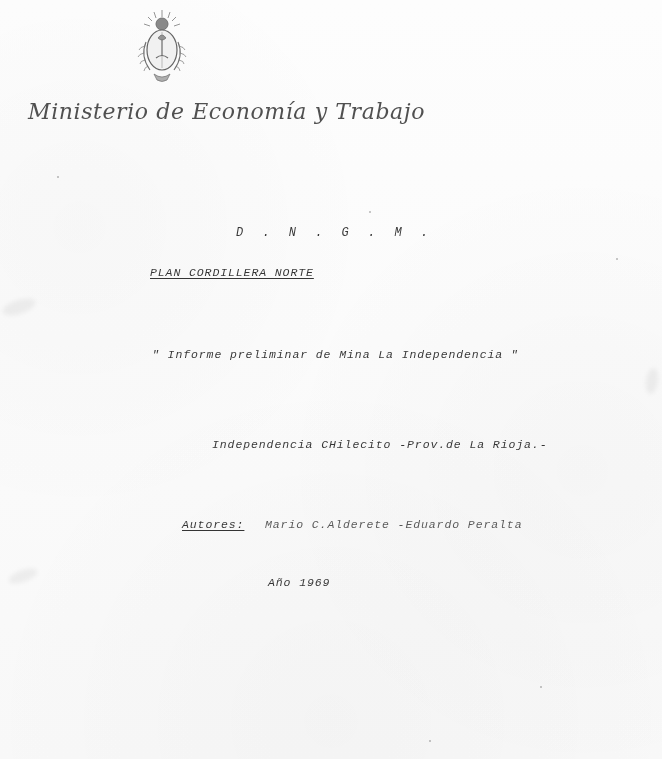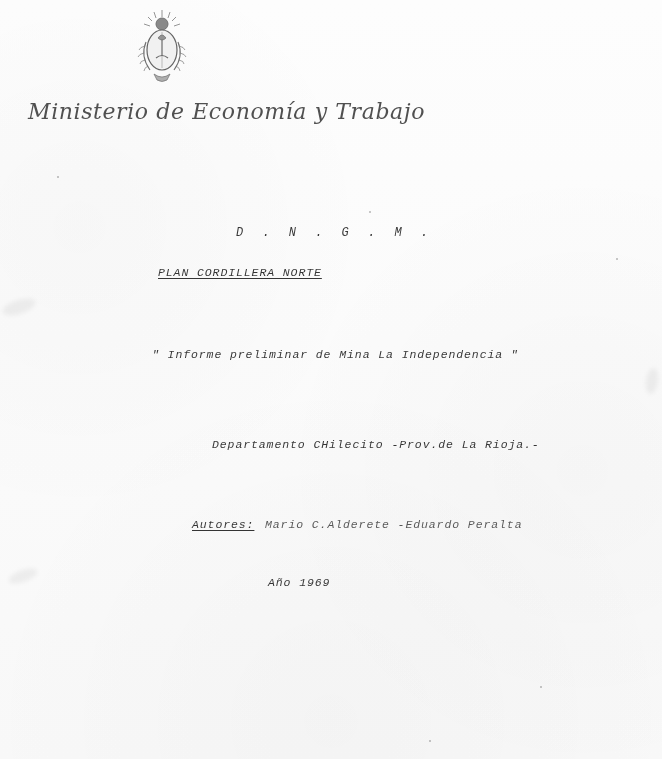--- a/index.html
+++ b/index.html
@@ -70,24 +70,24 @@
     font-size: 11.5px;
     letter-spacing: 0.9px;
     color: #1a1a1a;
     white-space: pre;
     opacity: 0.88;
     font-style: italic;
   }
   .tw.faint { opacity: 0.72; }
 
   #dngm       { left: 236px; top: 226px; letter-spacing: 6px; font-size: 12px; }
-  #plan       { left: 150px; top: 266px; text-decoration: underline; text-underline-offset: 2px; margin-left: 8px; }
+  #plan       { left: 150px; top: 266px; text-decoration: underline; text-underline-offset: 2px; }
   #title      { left: 152px; top: 348px; }
   #dept       { left: 212px; top: 438px; }
-  #authors-lbl{ left: 192px; top: 518px; text-decoration: underline; text-underline-offset: 2px; }
+  #authors-lbl{ left: 182px; top: 518px; text-decoration: underline; text-underline-offset: 2px; }
   #authors    { left: 265px; top: 518px; }
   #year       { left: 268px; top: 576px; }
 
   
   .smudge {
     position: absolute;
     border-radius: 50%;
     background: rgba(0,0,0,0.05);
     filter: blur(2px);
     pointer-events: none;
@@ -150,21 +150,21 @@
         <path d="M28 66 q8 6 16 0 l-3 6 q-5 3 -10 0 Z" fill="#9a9a9a" stroke="#4a4a4a" stroke-width="0.7"></path>
       </g>
     </svg>
   </div>
 
   <div class="ministry">Ministerio de Economía y Trabajo</div>
 
   <div class="tw" id="dngm">D . N . G . M .</div>
   <div class="tw" id="plan">PLAN CORDILLERA NORTE</div>
   <div class="tw" id="title">" Informe preliminar de Mina La Independencia "</div>
-  <div class="tw" id="dept">Departamento CHilecito -Prov.de La Rioja.-</div>
+  <div class="tw" id="dept">Independencia CHilecito -Prov.de La Rioja.-</div>
   <div class="tw" id="authors-lbl">Autores:</div>
   <div class="tw faint" id="authors">Mario C.Alderete -Eduardo Peralta</div>
   <div class="tw" id="year">Año 1969</div>
 
   <div class="smudge s1"></div>
   <div class="smudge s2"></div>
   <div class="smudge s3"></div>
   <div class="speck p1"></div>
   <div class="speck p2"></div>
   <div class="speck p3"></div>

